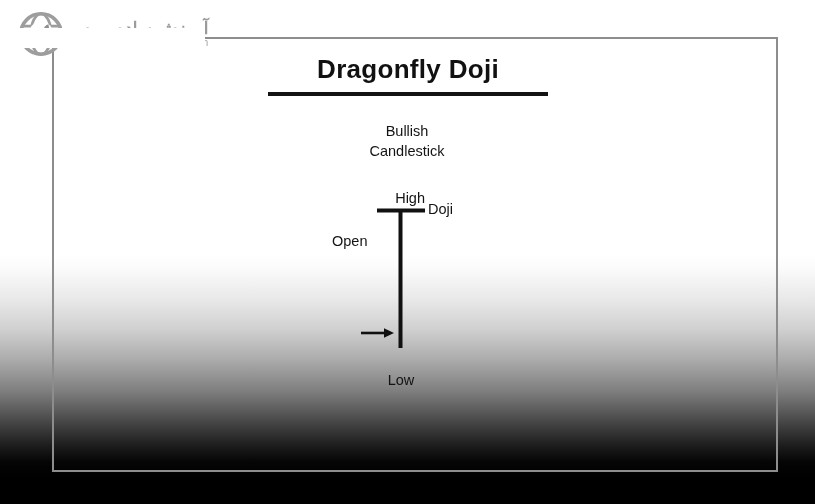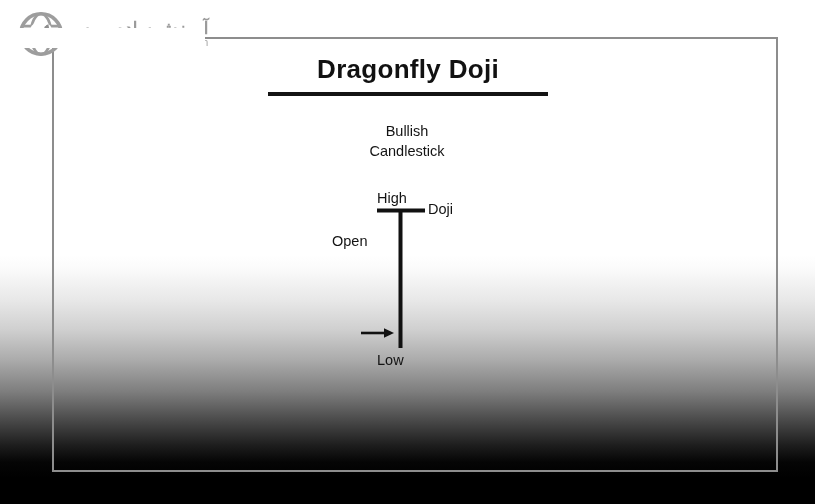--- a/index.html
+++ b/index.html
@@ -136,24 +136,24 @@
   }
 
   
   .lbl {
     position: absolute;
     font-size: 14.5px;
     color: #131313;
     white-space: nowrap;
     line-height: 18px;
   }
-  #lbl-high   { left: 377px; top: 189px; width: 48px; text-align: left; }
+  #lbl-high   { left: 377px; top: 189px; width: 48px; text-align: right; }
   #lbl-open   { left: 332px; top: 200px; margin-top: 32px; }
   #lbl-close  { left: 428px; top: 200px; }
-  #lbl-low    { left: 377px; top: 351px; width: 48px; }
+  #lbl-low    { left: 377px; top: 371px; width: 48px; text-align: center; }
   #lbl-shadow {
     left: 281px; top: 306px; width: 75px;
     text-align: right; line-height: 20px;
   }
 </style>
 </head>
 <body>
 
 <div id="slide">
 

